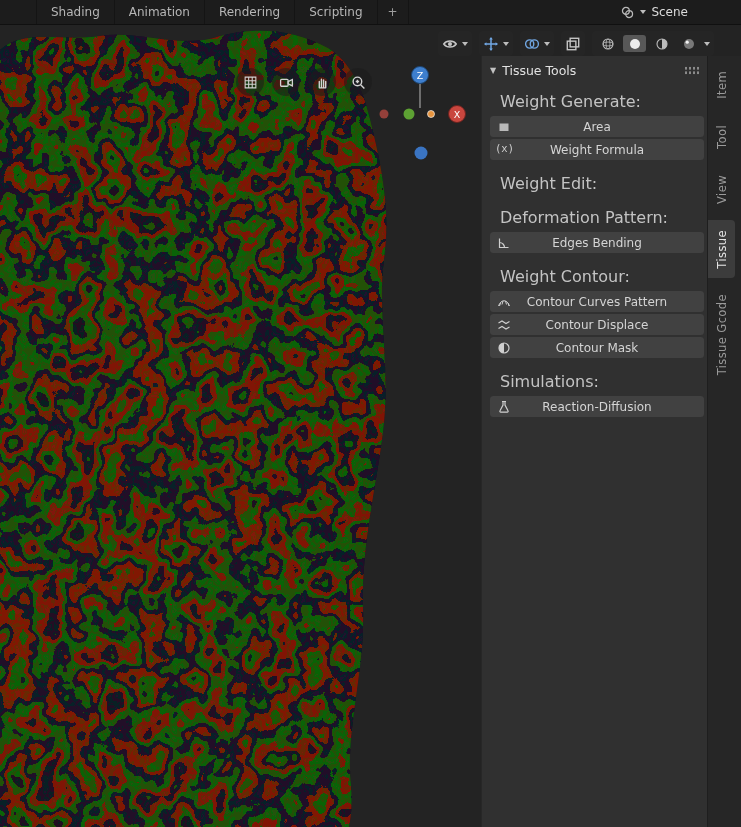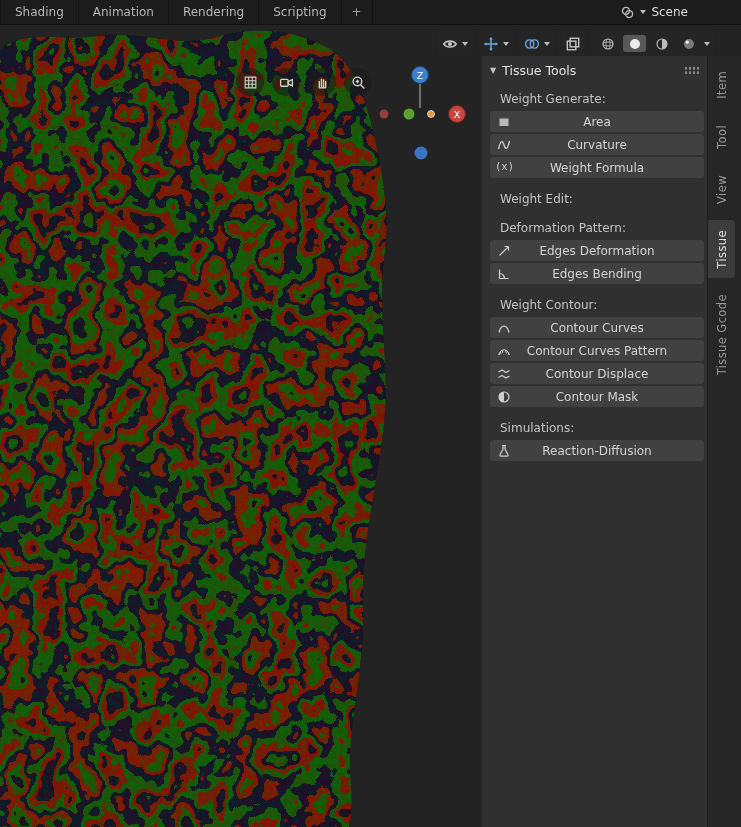--- a/index.html
+++ b/index.html
@@ -6,21 +6,21 @@
   body{
     width:741px;height:827px;position:relative;overflow:hidden;
     background:#232323;color:#c8c8c8;
     font-family:"DejaVu Sans","Liberation Sans",sans-serif;font-size:12px;
   }
   
   .topbar{position:absolute;top:0;left:0;width:741px;height:24px;background:#1c1c1c;
     border-bottom:1px solid #101010;display:flex;align-items:center;color:#b6b6b6;z-index:6;}
   .ws-tabs{display:flex;height:100%;align-items:stretch;}
   .ws-tab{display:flex;align-items:center;padding:0 14px;border-right:1px solid #141414;cursor:default;}
-  .ws-tab:first-child{border-left:1px solid #141414;}
+  .ws-tab:first-child{border-left:1px solid #141414;margin-left:36px;}
   .ws-add{display:flex;align-items:center;padding:0 10px;color:#9d9d9d;border-right:1px solid #141414;}
   .scene-widget{margin-left:auto;margin-right:53px;display:flex;align-items:center;gap:5px;color:#dcdcdc;}
   .scene-widget .i{width:15px;height:15px;color:#b9b9b9;}
   .chev{width:0;height:0;border-left:3.5px solid transparent;border-right:3.5px solid transparent;
     border-top:4px solid #bdbdbd;display:inline-block;}
   
   .viewport{position:absolute;top:24px;left:0;right:0;bottom:0;background:#232323;}
   .mesh{position:absolute;top:0;left:0;z-index:0;}
   
   .vp-header{position:absolute;top:7px;left:438px;display:flex;gap:7px;align-items:center;z-index:4;}
@@ -40,21 +40,21 @@
   .nav-gizmo{position:absolute;top:40px;left:370px;z-index:4;}
   
   .sidebar{position:absolute;top:32px;right:33px;bottom:0;width:226px;background:#303030;
     z-index:3;border-left:1px solid #272727;}
   .panel-header{display:flex;align-items:center;gap:6px;padding:7px 8px 4px 8px;
     color:#e2e2e2;font-size:12.5px;}
   .tri{font-size:8px;color:#c2c2c2;line-height:1;}
   .drag-dots{margin-left:auto;width:16px;height:9px;
     background-image:radial-gradient(#8a8a8a 1px, transparent 1.3px);
     background-size:4px 4.5px;background-position:0 0;}
-  .sec-label{padding:10px 0 5px 18px;font-size:12px;color:#c3c3c3;}
+  .sec-label{padding:10px 0 5px 18px;font-size:16px;color:#c3c3c3;}
   .btn-col{display:flex;flex-direction:column;gap:2px;padding:0 4px 4px 8px;}
   .tbtn{position:relative;height:21px;background:#414141;border-radius:3.5px;
     display:flex;align-items:center;justify-content:center;font-size:12px;color:#d4d4d4;cursor:default;}
   .tbtn .bi{position:absolute;left:7px;width:14px;height:14px;color:#cfcfcf;display:block;}
   .tbtn .glyph{position:absolute;left:5px;top:3px;width:auto;height:auto;
     font-size:10.5px;color:#cfcfcf;font-family:"DejaVu Sans Mono",monospace;}
   .tbtn.hl{background:#646464;color:#ffffff;margin-left:-7px;margin-right:-4px;
     box-shadow:0 0 0 1px #9c9c9c, 0 0 0 3px rgba(255,255,255,0.10);}
   
   .tabstrip{position:absolute;top:32px;right:0;bottom:0;width:33px;background:#262626;
@@ -317,65 +317,47 @@
       <div class="section">
         <div class="sec-label">Weight Generate:</div>
         <div class="btn-col">
           <div class="tbtn">
             <svg class="bi">
                 <use href="#sym-area"></use>
               </svg>
             <span>Area</span>
           </div>
           <div class="tbtn">
-            <svg class="bi">
-                <use href="#sym-curvature"></use>
-              </svg>
-            <span>Curvature</span>
-          </div>
-          <div class="tbtn">
             <span class="glyph">(x)</span>
             <span>Weight Formula</span>
           </div>
         </div>
       </div>
 
       <div class="section">
         <div class="sec-label">Weight Edit:</div>
       </div>
 
       <div class="section">
         <div class="sec-label">Deformation Pattern:</div>
         <div class="btn-col">
           <div class="tbtn">
             <svg class="bi">
-                <use href="#sym-edeform"></use>
-              </svg>
-            <span>Edges Deformation</span>
-          </div>
-          <div class="tbtn">
-            <svg class="bi">
                 <use href="#sym-ebend"></use>
               </svg>
             <span>Edges Bending</span>
           </div>
         </div>
       </div>
 
       <div class="section">
         <div class="sec-label">Weight Contour:</div>
         <div class="btn-col">
           <div class="tbtn">
             <svg class="bi">
-                <use href="#sym-ccurves"></use>
-              </svg>
-            <span>Contour Curves</span>
-          </div>
-          <div class="tbtn">
-            <svg class="bi">
                 <use href="#sym-cpattern"></use>
               </svg>
             <span>Contour Curves Pattern</span>
           </div>
           <div class="tbtn">
             <svg class="bi">
                 <use href="#sym-cdisplace"></use>
               </svg>
             <span>Contour Displace</span>
           </div>

